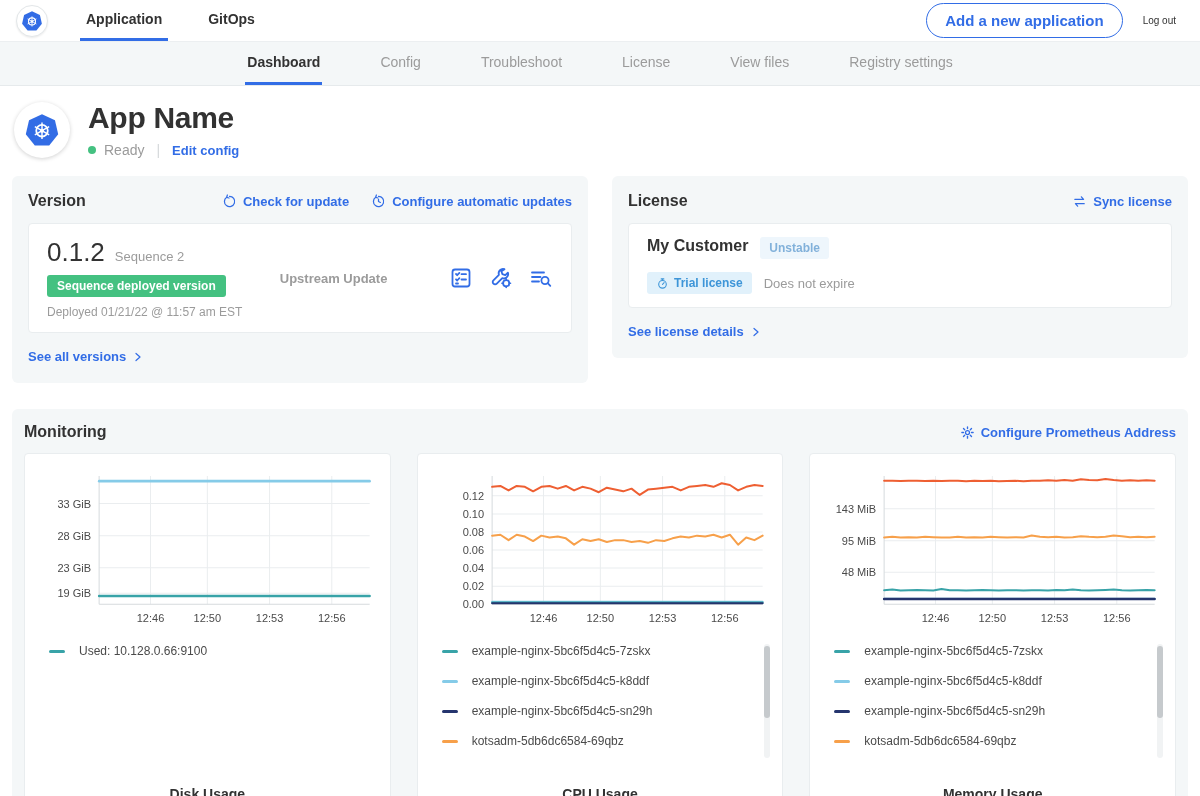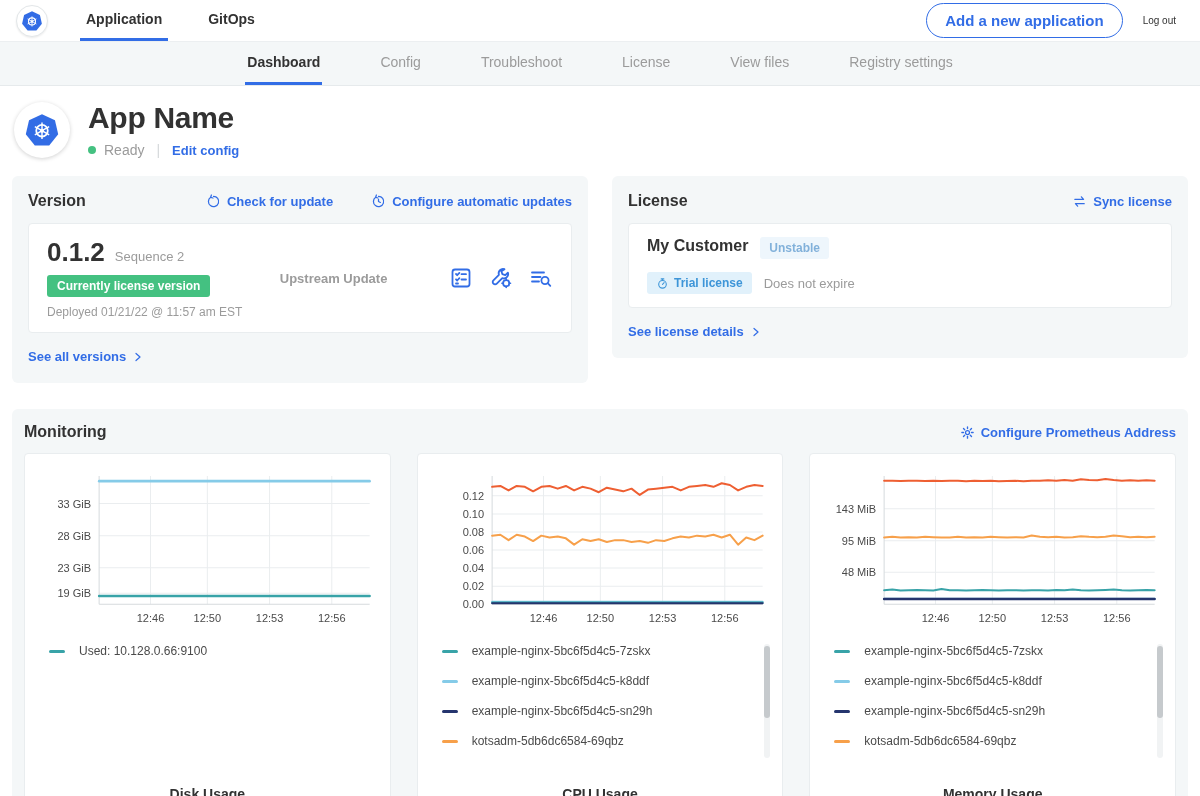--- a/index.html
+++ b/index.html
@@ -31,26 +31,26 @@
   .status-text{color:var(--gray);}
   .vdiv{color:#d4d8da; padding:0 4px;}
   .link{color:var(--accent); font-weight:700; font-size:13px; cursor:pointer; display:inline-flex; align-items:center; gap:6px; text-decoration:none;}
   
   .cards-row{display:flex; gap:24px; padding:0 12px; align-items:flex-start;}
   .panel{background:var(--panel); border-radius:6px; padding:16px 16px 18px;}
   .version-panel{width:576px;}
   .license-panel{flex:1;}
   .panel-head{display:flex; justify-content:space-between; align-items:center; margin-bottom:13px;}
   .panel-title{font-size:16px; font-weight:700;}
-  .head-links{display:flex; gap:38px;}
+  .head-links{display:flex; gap:22px;}
   .white-card{background:#fff; border:1px solid var(--cardborder); border-radius:4px; padding:13px 18px;}
   .version-body{display:flex; align-items:center;}
   .v-left{width:46%;}
   .v-number-row{display:flex; align-items:baseline; gap:10px;}
-  .v-number{font-size:26px; font-weight:700;}
+  .v-number{font-size:26px; font-weight:400;}
   .v-seq{font-size:13px; color:var(--gray);}
   .badge-green{display:inline-block; margin-top:7px; background:#44c181; color:#fff; font-size:12px; font-weight:700; padding:4px 10px; border-radius:3px;}
   .v-deployed{margin-top:8px; font-size:12px; color:var(--gray);}
   .v-source{flex:1; font-size:13px; font-weight:700; color:var(--gray);}
   .v-icons{display:flex; gap:16px; align-items:center;}
   .see-link{margin-top:14px;}
   .lic-row1{display:flex; align-items:flex-start; gap:12px;}
   .lic-name{font-size:16px; font-weight:700;}
   .badge-channel{background:#eef6fc; color:#82b1da; font-size:12px; font-weight:700; padding:4px 9px; border-radius:3px;}
   .lic-row2{display:flex; align-items:center; gap:12px; margin-top:13px;}
@@ -158,21 +158,21 @@
           <span>Configure automatic updates</span>
         </a>
       </span>
     </div>
     <div class="white-card version-body">
       <div class="v-left">
         <div class="v-number-row">
           <span class="v-number">0.1.2</span>
           <span class="v-seq">Sequence 2</span>
         </div>
-        <span class="badge-green">Currently license version</span>
+        <span class="badge-green">Sequence deployed version</span>
         <div class="v-deployed">Deployed 01/21/22 @ 11:57 am EST</div>
       </div>
       <div class="v-source">Upstream Update</div>
       <div class="v-icons">
         <svg class="icon" width="24" height="24" viewBox="0 0 24 24" fill="none" stroke="#326de6" stroke-width="1.8" stroke-linecap="round" stroke-linejoin="round">
           <rect x="3.5" y="3.5" width="17" height="17" rx="2.5"></rect>
           <polyline points="7,8 8.2,9.2 10.4,6.9"></polyline>
             <line x1="12.5" y1="8.2" x2="17" y2="8.2"></line>
           <polyline points="7,13.3 8.2,14.5 10.4,12.2"></polyline>
             <line x1="12.5" y1="13.5" x2="17" y2="13.5"></line>

